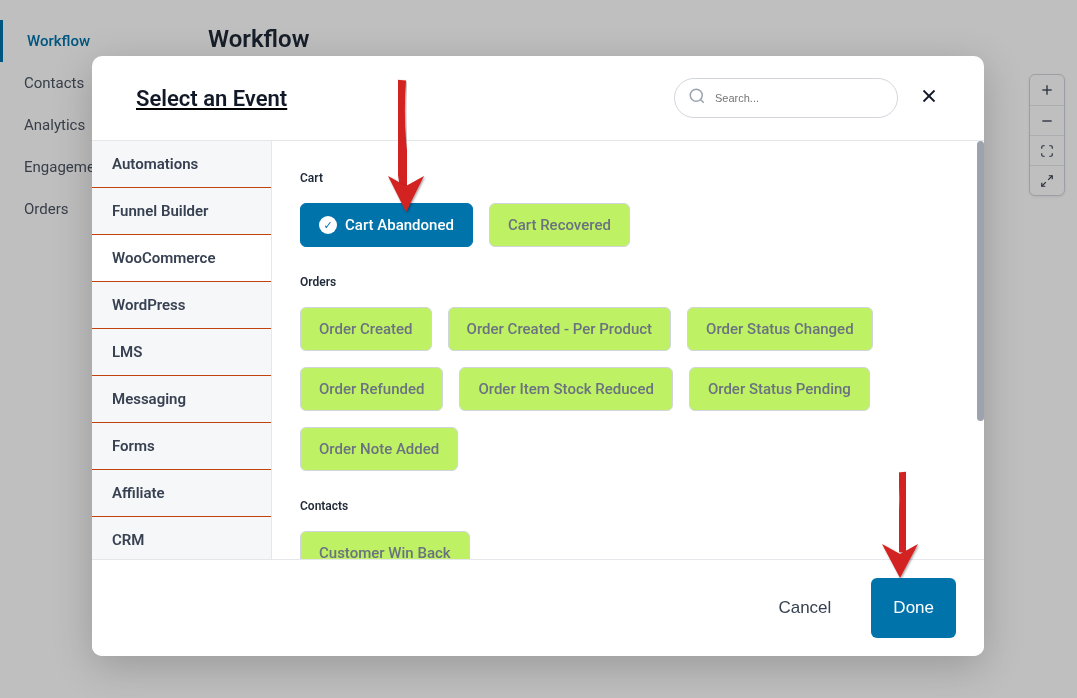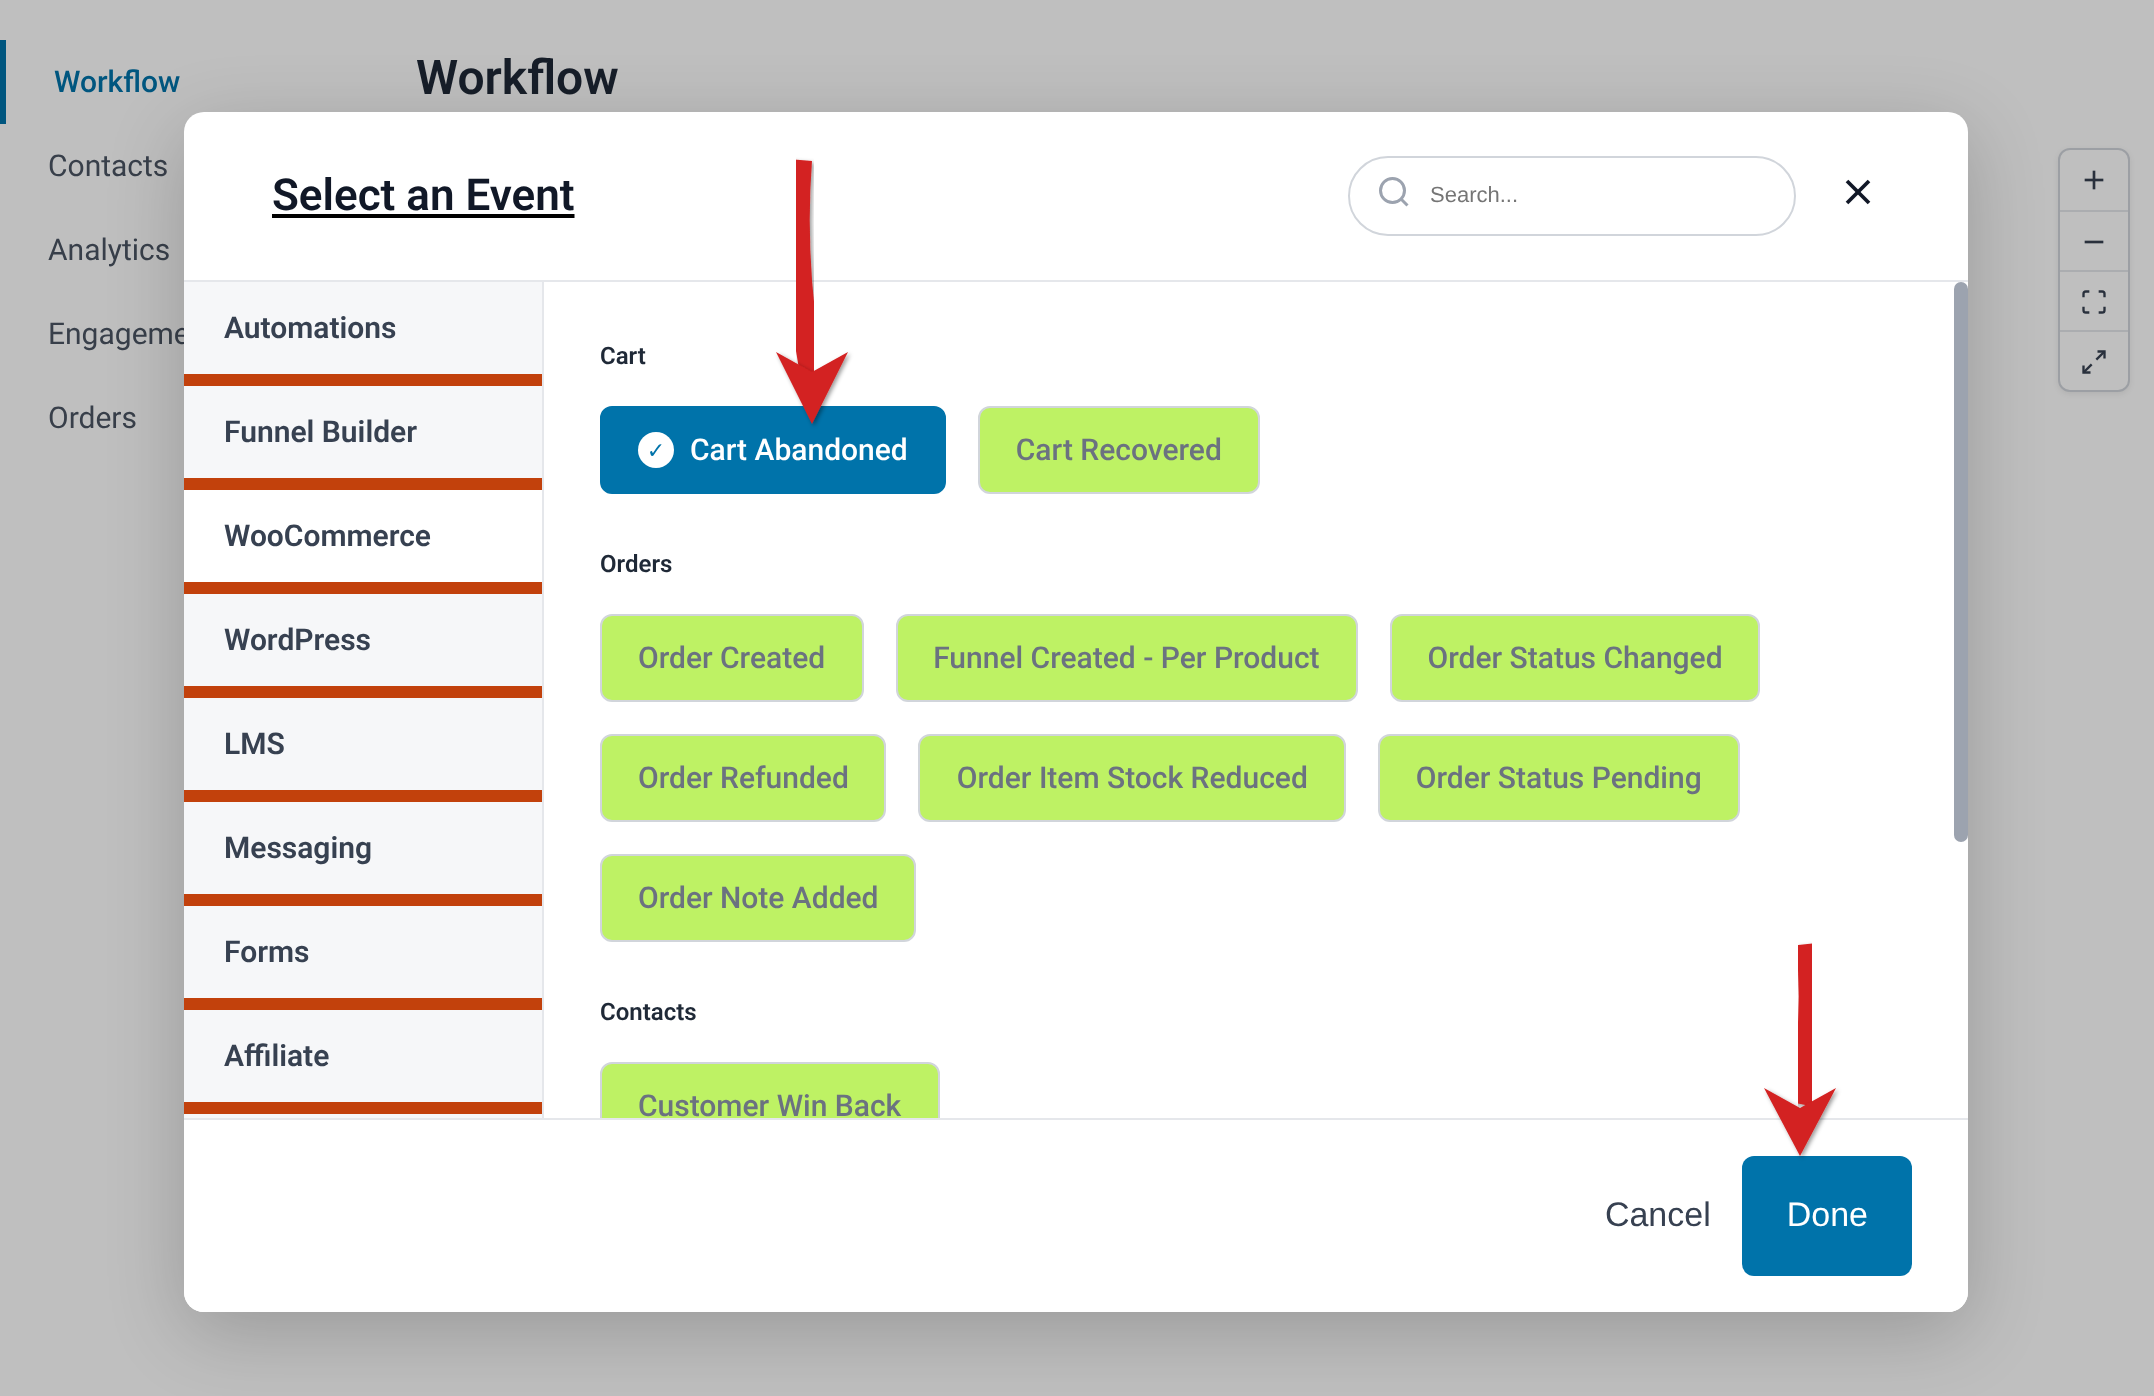--- a/index.html
+++ b/index.html
@@ -134,21 +134,21 @@
       width: 180px;
       background: #f6f7f9;
       overflow-y: auto;
       border-right: 1px solid #e5e7eb;
     }
     .cat-item {
       padding: 14px 20px;
       font-size: 15px;
       color: #374151;
       font-weight: 600;
-      border-bottom: 6px solid #c2410c;
+      border-bottom: 1px solid #c2410c;
       cursor: pointer;
     }
     .cat-item.active {
       background: #fff;
     }
     .event-area {
       flex: 1;
       overflow-y: auto;
       padding: 20px 28px;
     }
@@ -190,21 +190,21 @@
       display: flex;
       align-items: center;
       justify-content: center;
       color: #0073aa;
       font-size: 11px;
     }
     .modal-footer {
       display: flex;
       justify-content: flex-end;
       align-items: center;
-      gap: 16px;
+      gap: 40px;
       padding: 18px 28px;
       border-top: 1px solid #e5e7eb;
       background: #fff;
     }
     .btn-cancel {
       font-size: 17px;
       color: #374151;
       background: none;
       border: none;
       cursor: pointer;
@@ -323,21 +323,21 @@
           <span>Cart Recovered</span>
         </div>
       </div>
 
       <div class="section-label">Orders</div>
       <div class="chip-row">
         <div class="chip">
             <span>Order Created</span>
           </div>
         <div class="chip">
-            <span>Funnel Created - Per Product</span>
+            <span>Order Created - Per Product</span>
           </div>
         <div class="chip">
             <span>Order Status Changed</span>
           </div>
         <div class="chip">
             <span>Order Refunded</span>
           </div>
         <div class="chip">
             <span>Order Item Stock Reduced</span>
           </div>

